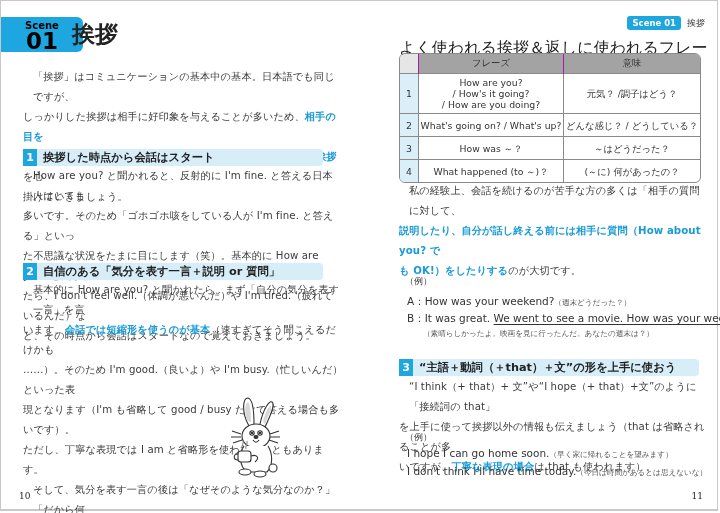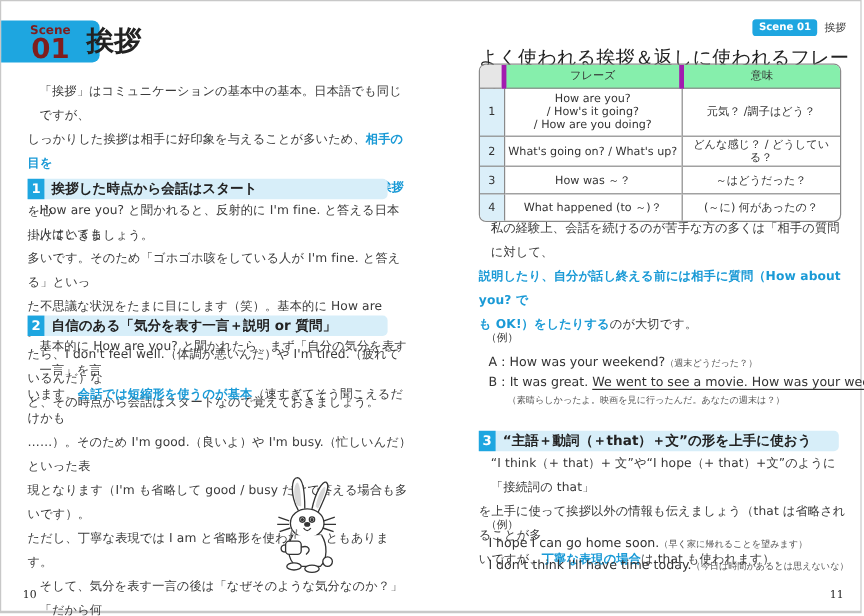--- a/index.html
+++ b/index.html
@@ -19,21 +19,21 @@
     box-sizing: border-box;
   }
   .page { position: absolute; top: 0; height: 511px; }
   .page.left { left: 0; width: 360px; }
   .page.right { left: 360px; width: 360px; }
 
   
   .scene-badge {
     position: absolute; left: 0; top: 16px; width: 82px; height: 35px;
     background: #1ea6e0; border-radius: 0 6px 6px 0;
-    color: #7f1d1d; text-align: center; font-weight: bold;
+    color: #000000; text-align: center; font-weight: bold;
   }
   .scene-badge .sc { font-size: 10px; line-height: 12px; padding-top: 3px; }
   .scene-badge .num { font-size: 23px; line-height: 19px; }
   .scene-title {
     position: absolute; left: 71px; top: 18px; font-size: 23px; font-weight: bold; color: #222;
   }
 
   .para {
     position: absolute; font-size: 10.2px; line-height: 20px; color: #3a3a3a;
     letter-spacing: 0.1px;
@@ -63,22 +63,22 @@
   .rh-title { font-size: 9px; color: #333; margin-left: 6px; }
   .table-caption { position: absolute; left: 38px; top: 37px; font-size: 16px; color: #222; }
 
   .phrase-table {
     position: absolute; left: 38px; top: 52px; width: 300px;
     border: 1px solid #8a8a8a; border-radius: 6px; overflow: hidden;
     font-size: 9.3px; color: #333;
   }
   .phrase-table table { border-collapse: collapse; width: 100%; }
   .phrase-table th {
-    background: #86efac; font-weight: normal; height: 17px; font-size: 9.3px;
-    border-left: 4px solid #a21caf; color: #333;
+    background: #a3a3a3; font-weight: normal; height: 17px; font-size: 9.3px;
+    border-left: 1px solid #a21caf; color: #333;
   }
   .phrase-table th:first-child { border-left: none; width: 16px; background: #e6e6e6; }
   .phrase-table td {
     border-top: 1px solid #8a8a8a; border-left: 1px solid #8a8a8a;
     text-align: center; line-height: 11px; height: 20px;
   }
   .phrase-table td.idx {
     border-left: none; background: #dbeff9; width: 16px; text-align: center;
   }
   .phrase-table tr.r1 td { height: 37px; }

